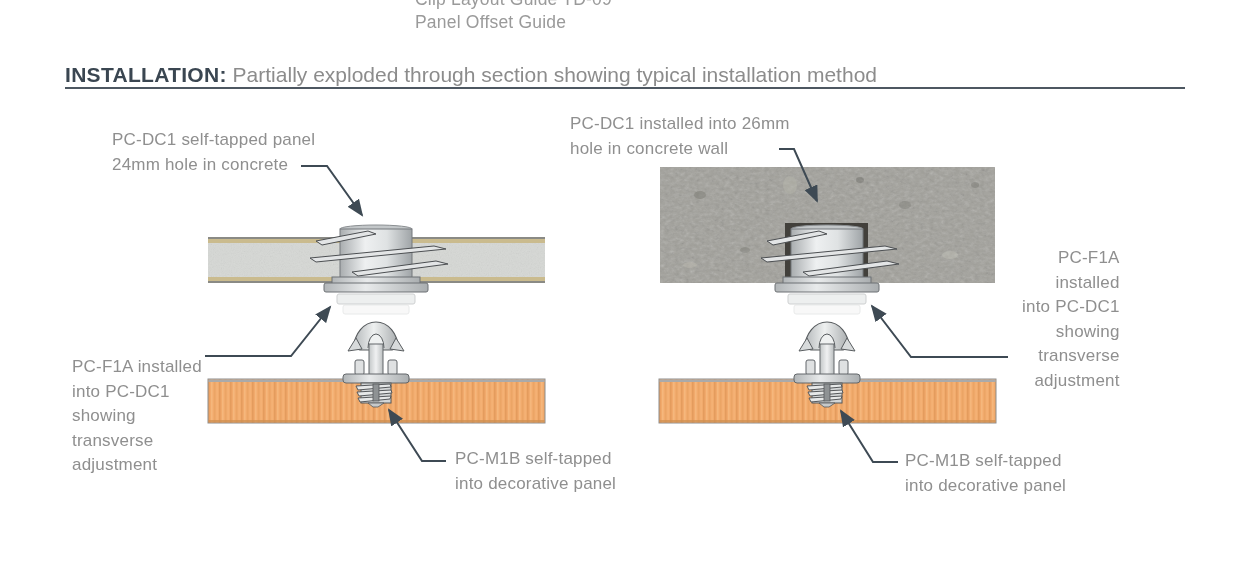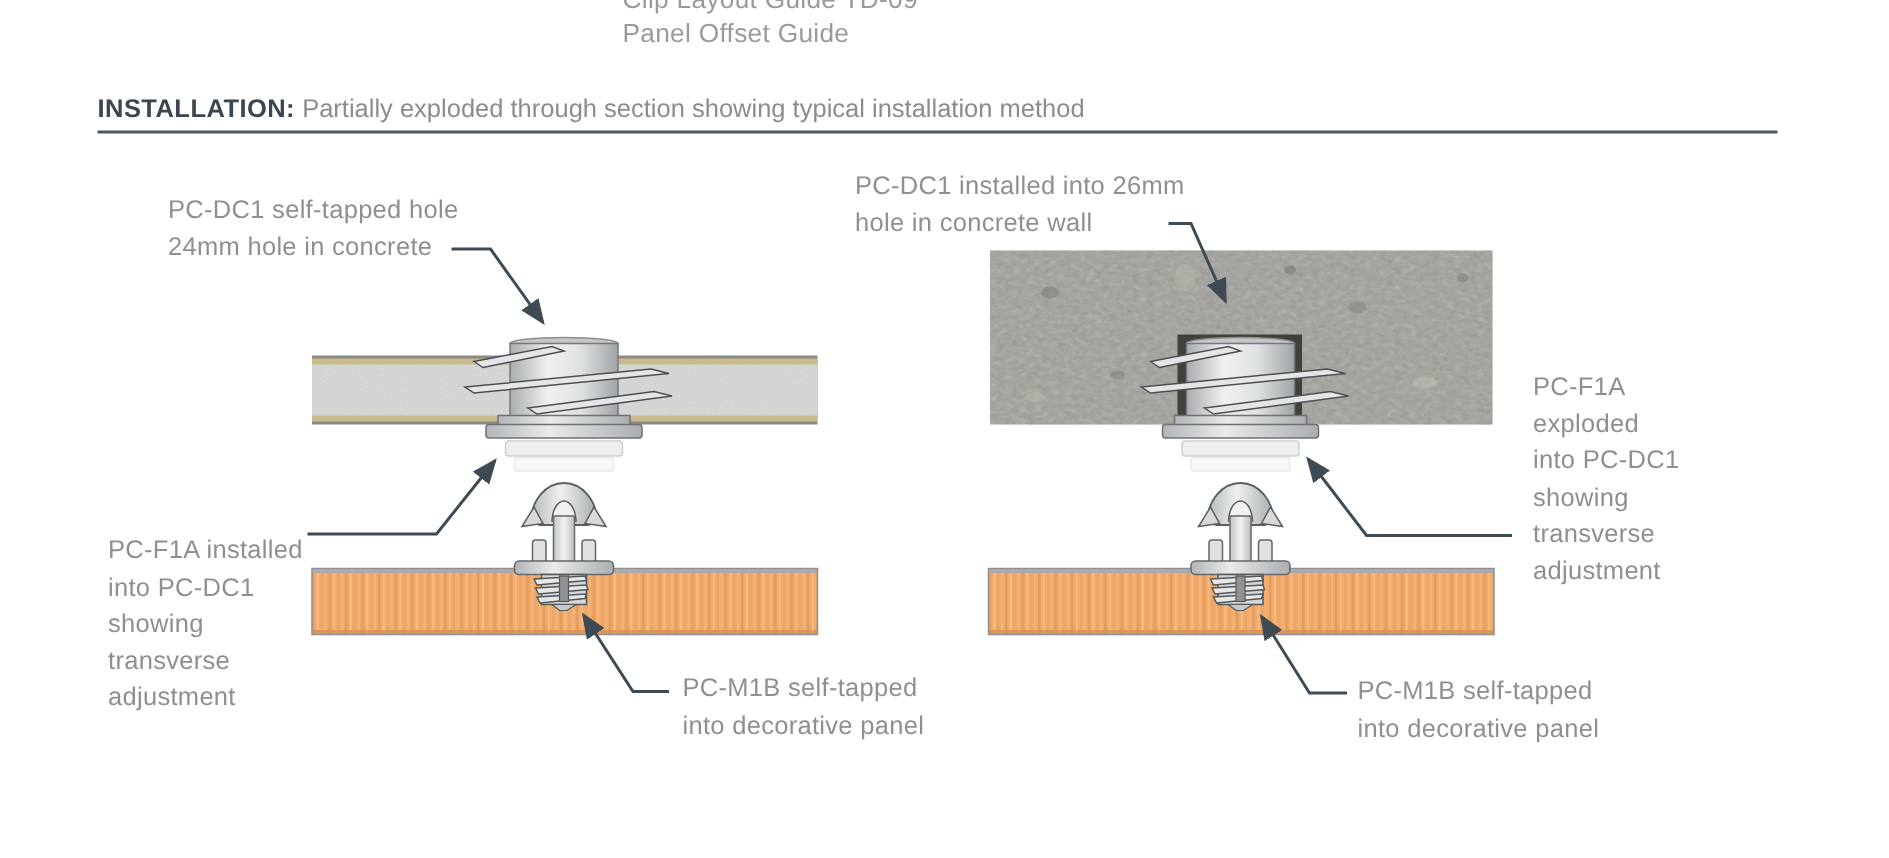--- a/index.html
+++ b/index.html
@@ -25,21 +25,21 @@
     font-size: 17.5px;
     line-height: 23px;
     color: #9a9a9a;
     letter-spacing: 0.2px;
     white-space: nowrap;
   }
   .section-header {
     position: absolute;
     left: 65px;
     top: 63px;
-    font-size: 17px;
+    font-size: 21px;
     white-space: nowrap;
   }
   .section-header .title {
     font-weight: 700;
     color: #3a4651;
     letter-spacing: 0.3px;
   }
   .section-header .subtitle {
     font-weight: 400;
     color: #8c8c8c;
@@ -204,21 +204,21 @@
       <path d="M 301,166 L 327,166 L 362,215" marker-end="url(#arrowHead)"></path>
       <path d="M 205,356 L 291,356 L 330,307" marker-end="url(#arrowHead)"></path>
       <path d="M 446,461 L 422,461 L 389,410" marker-end="url(#arrowHead)"></path>
       <path d="M 779,149 L 794,149 L 817,201" marker-end="url(#arrowHead)"></path>
       <path d="M 1008,357 L 911,357 L 872,306" marker-end="url(#arrowHead)"></path>
       <path d="M 898,462 L 873,462 L 841,411" marker-end="url(#arrowHead)"></path>
     </g>
   </svg>
 
   <div class="label" style="left:112px; top:128px;">
-    <span class="ln">PC-DC1 self-tapped hole</span>
+    <span class="ln">PC-DC1 self-tapped panel</span>
     <span class="ln">24mm hole in concrete</span>
   </div>
 
   <div class="label" style="left:72px; top:319px;margin-top:36px;">
     <span class="ln">PC-F1A installed</span>
     <span class="ln">into PC-DC1</span>
     <span class="ln">showing</span>
     <span class="ln">transverse</span>
     <span class="ln">adjustment</span>
   </div>
@@ -226,23 +226,23 @@
   <div class="label" style="left:455px; top:447px;">
     <span class="ln">PC-M1B self-tapped</span>
     <span class="ln">into decorative panel</span>
   </div>
 
   <div class="label" style="left:570px; top:112px;">
     <span class="ln">PC-DC1 installed into 26mm</span>
     <span class="ln">hole in concrete wall</span>
   </div>
 
-  <div class="label" style="left:1022px; top:246px;">
+  <div class="label" style="left:1022px; top:246px;text-align:right;">
     <span class="ln">PC-F1A</span>
-    <span class="ln">exploded</span>
+    <span class="ln">installed</span>
     <span class="ln">into PC-DC1</span>
     <span class="ln">showing</span>
     <span class="ln">transverse</span>
     <span class="ln">adjustment</span>
   </div>
 
   <div class="label" style="left:905px; top:449px;">
     <span class="ln">PC-M1B self-tapped</span>
     <span class="ln">into decorative panel</span>
   </div>

